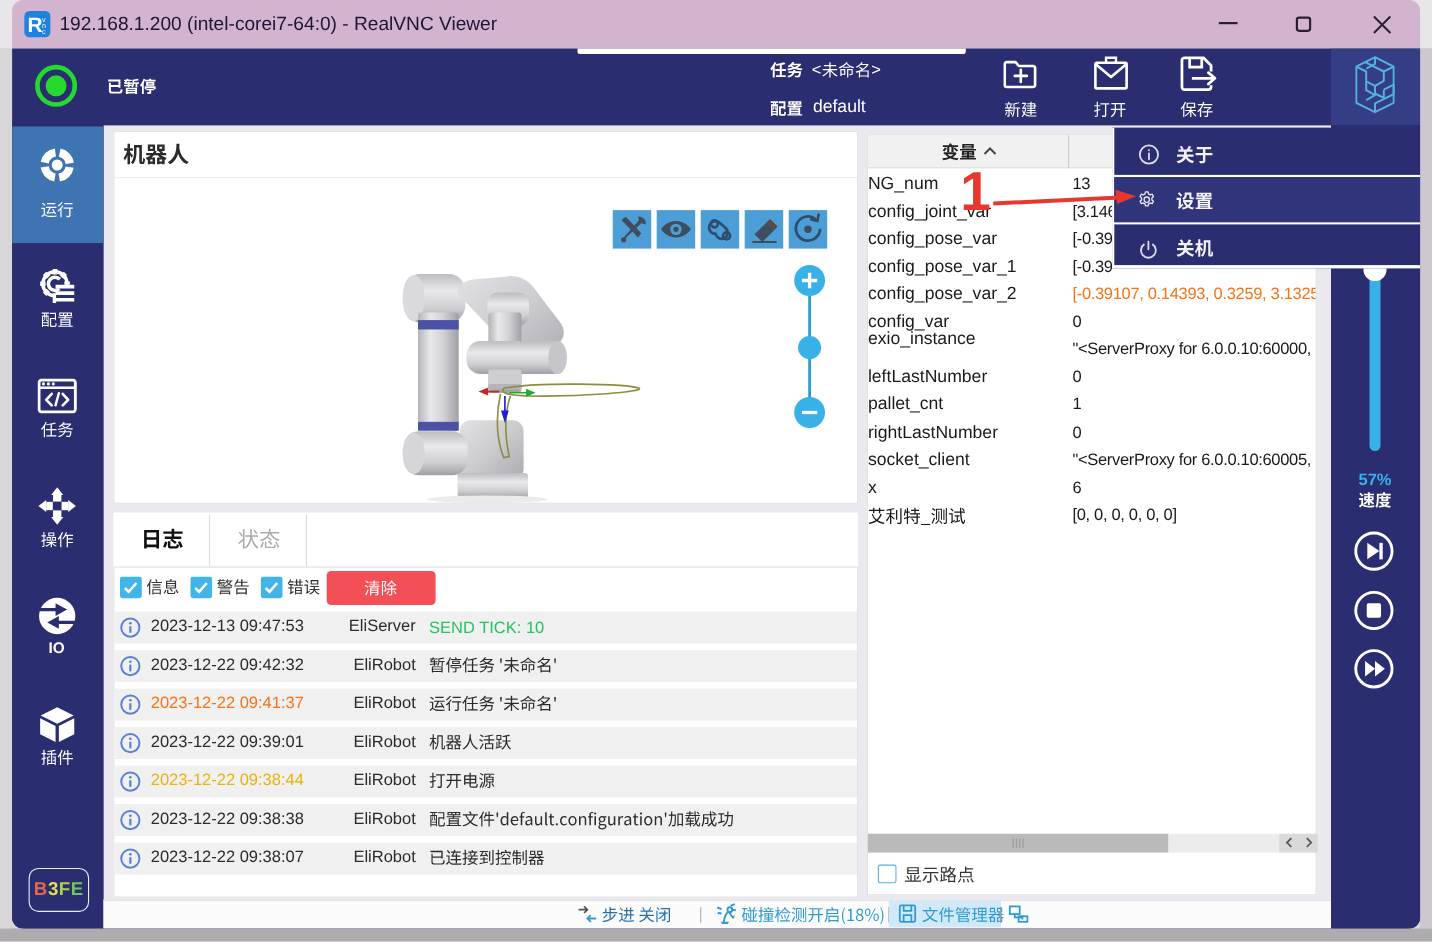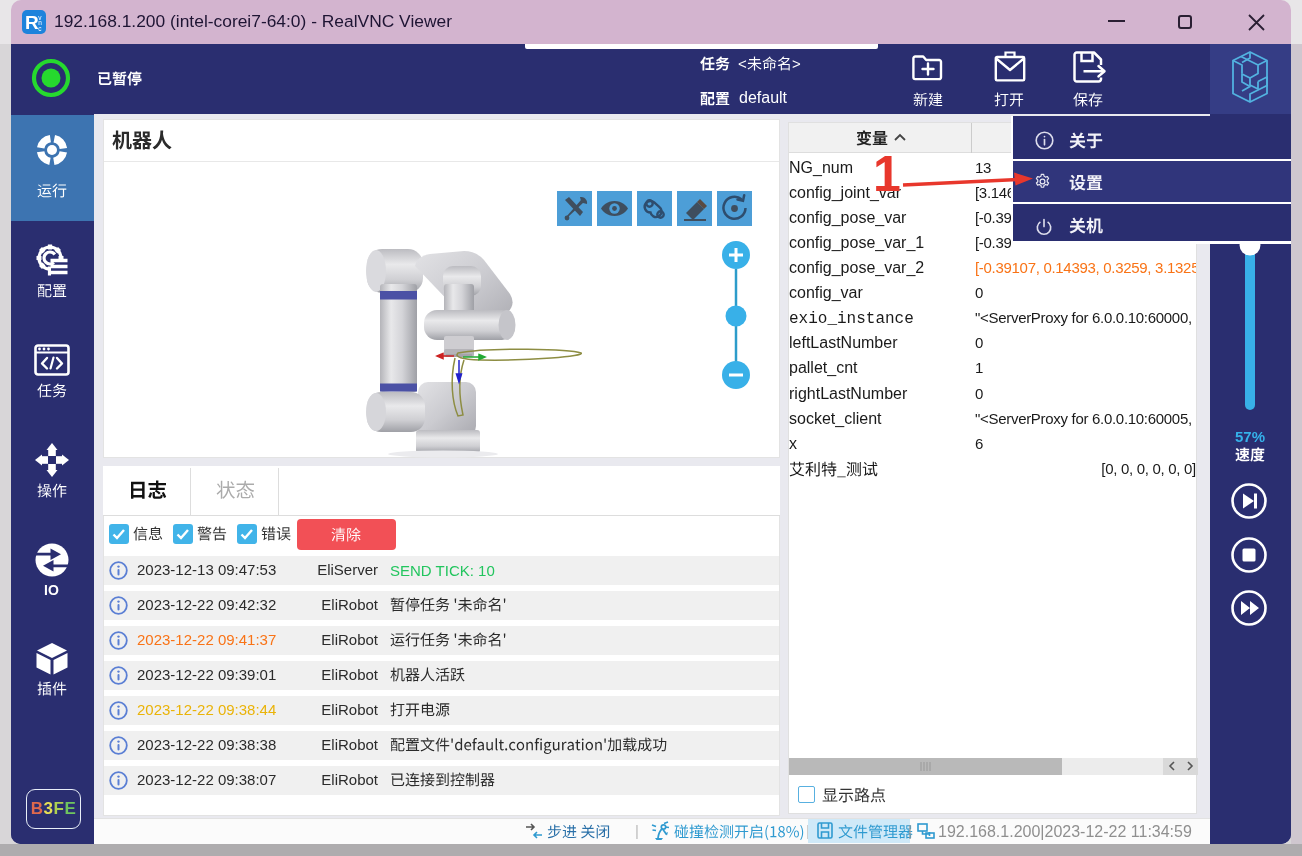--- a/index.html
+++ b/index.html
@@ -558,21 +558,20 @@
     <div style="position:absolute;left:897px;top:778px;"><span style="font-size:15px;color:#999">|</span></div>
     <div style="position:absolute;left:905px;top:777px;">
       <svg width="20" height="19" viewBox="0 0 20 19">
         <g fill="none" stroke="#2f9ad0" stroke-width="1.6">
           <rect x="2" y="3" width="9" height="7"></rect>
           <path d="M6.5 10v3h7m0 0v2m0-2v-2"></path>
           <rect x="10" y="12" width="8" height="5"></rect>
         </g>
       </svg>
     </div>
-    <div style="position:absolute;left:927px;top:779px;"><span style="font-size:16px;color:#8f8f8f">192.168.1.200|2023-12-22 11:34:59</span></div>
     <div style="position:absolute;left:777px;top:78px;">
       <div style="width:409px;height:692px;background:#fff;border:1px solid #e0e0e0"></div>
     </div>
     <div style="position:absolute;left:778px;top:79px;width:407px;height:30px;background:#f1f1f1;border-bottom:1px solid #ddd"></div>
     <div style="position:absolute;left:960px;top:79px;width:1px;height:30px;background:#ccc"></div>
     <div style="position:absolute;left:845px;top:86px;">
       <svg width="32.0" height="20.0" viewBox="0 -14.1 32.0 20.0" style="display:block;overflow:visible">
         <path d="M3.0 -10.0C2.6 -9.0 1.8 -8.0 1.0 -7.3C1.4 -7.1 2.1 -6.6 2.4 -6.3C3.3 -7.1 4.2 -8.3 4.7 -9.5ZM6.6 -13.3C6.8 -13.0 7.1 -12.5 7.2 -12.0H1.1V-10.4H5.1V-5.9H7.0V-10.4H8.9V-5.9H10.9V-9.0C11.8 -8.3 12.9 -7.1 13.5 -6.3L15.0 -7.3C14.4 -8.1 13.2 -9.2 12.2 -10.0L10.9 -9.1V-10.4H15.0V-12.0H9.4C9.2 -12.5 8.8 -13.3 8.5 -13.8ZM2.0 -5.6V-3.9H3.2C4.0 -2.8 4.9 -2.0 6.0 -1.2C4.4 -0.7 2.5 -0.4 0.6 -0.2C0.9 0.2 1.4 1.0 1.5 1.5C3.8 1.2 6.0 0.7 8.0 -0.2C9.8 0.7 11.9 1.2 14.3 1.5C14.6 1.0 15.0 0.2 15.4 -0.2C13.4 -0.4 11.6 -0.7 10.0 -1.2C11.5 -2.1 12.8 -3.3 13.6 -4.8L12.4 -5.6L12.1 -5.6ZM5.4 -3.9H10.7C10.0 -3.2 9.1 -2.5 8.0 -2.0C7.0 -2.5 6.1 -3.2 5.4 -3.9Z M20.6 -10.7H27.3V-10.1H20.6ZM20.6 -12.1H27.3V-11.6H20.6ZM18.8 -13.1V-9.1H29.2V-13.1ZM16.7 -8.7V-7.3H31.3V-8.7ZM20.3 -4.3H23.1V-3.7H20.3ZM24.9 -4.3H27.7V-3.7H24.9ZM20.3 -5.8H23.1V-5.2H20.3ZM24.9 -5.8H27.7V-5.2H24.9ZM16.7 -0.4V1.0H31.3V-0.4H24.9V-0.9H29.9V-2.2H24.9V-2.7H29.6V-6.8H18.5V-2.7H23.1V-2.2H18.1V-0.9H23.1V-0.4Z" fill="#222222"></path>
       </svg>
     </div>
@@ -598,21 +597,21 @@
       <div style="width:221px;overflow:hidden;white-space:nowrap;font-size:15px;letter-spacing:-0.3px;color:#1a1a1a">[-0.39</div>
     </div>
     <div style="position:absolute;left:778px;top:215.24px;"><span style="font-size:16px;color:#1a1a1a">config_pose_var_2</span></div>
     <div style="position:absolute;left:964px;top:215.24px;">
       <div style="width:221px;overflow:hidden;white-space:nowrap;font-size:15px;letter-spacing:-0.3px;color:#f97316">[-0.39107, 0.14393, 0.3259, 3.1325</div>
     </div>
     <div style="position:absolute;left:778px;top:240.3px;"><span style="font-size:16px;color:#1a1a1a">config_var</span></div>
     <div style="position:absolute;left:964px;top:240.3px;">
       <div style="width:221px;overflow:hidden;white-space:nowrap;font-size:15px;letter-spacing:-0.3px;color:#1a1a1a">0</div>
     </div>
-    <div style="position:absolute;left:778px;top:266px;font-family:Liberation Mono, monospace;"><span style="font-size:16px;color:#1a1a1a">exio_instance</span></div>
+    <div style="position:absolute;left:778px;top:256px;"><span style="font-size:16px;color:#1a1a1a">exio_instance</span></div>
     <div style="position:absolute;left:964px;top:265.36px;">
       <div style="width:221px;overflow:hidden;white-space:nowrap;font-size:15px;letter-spacing:-0.3px;color:#1a1a1a">"&lt;ServerProxy for 6.0.0.10:60000,</div>
     </div>
     <div style="position:absolute;left:778px;top:290.42px;"><span style="font-size:16px;color:#1a1a1a">leftLastNumber</span></div>
     <div style="position:absolute;left:964px;top:290.42px;">
       <div style="width:221px;overflow:hidden;white-space:nowrap;font-size:15px;letter-spacing:-0.3px;color:#1a1a1a">0</div>
     </div>
     <div style="position:absolute;left:778px;top:315.48px;"><span style="font-size:16px;color:#1a1a1a">pallet_cnt</span></div>
     <div style="position:absolute;left:964px;top:315.48px;">
       <div style="width:221px;overflow:hidden;white-space:nowrap;font-size:15px;letter-spacing:-0.3px;color:#1a1a1a">1</div>
@@ -627,21 +626,21 @@
     </div>
     <div style="position:absolute;left:778px;top:390.66px;"><span style="font-size:16px;color:#1a1a1a">x</span></div>
     <div style="position:absolute;left:964px;top:390.66px;">
       <div style="width:221px;overflow:hidden;white-space:nowrap;font-size:15px;letter-spacing:-0.3px;color:#1a1a1a">6</div>
     </div>
     <div style="position:absolute;left:778px;top:416.72px;">
       <svg width="88.9" height="20.0" viewBox="0 -14.1 88.9 20.0" style="display:block;overflow:visible">
         <path d="M4.6 -7.9 3.5 -7.6C4.3 -5.3 5.5 -3.5 7.0 -2.1C5.3 -1.0 3.3 -0.3 0.7 0.1C0.9 0.4 1.3 1.0 1.4 1.3C4.0 0.7 6.2 -0.1 8.0 -1.3C9.7 -0.1 11.8 0.7 14.5 1.2C14.6 0.9 15.0 0.4 15.2 0.1C12.7 -0.3 10.6 -1.0 9.0 -2.1C10.6 -3.5 11.8 -5.3 12.7 -7.7L11.4 -8.0C10.7 -5.8 9.6 -4.1 8.0 -2.8C6.4 -4.1 5.3 -5.8 4.6 -7.9ZM10.0 -13.4V-11.7H5.9V-13.4H4.7V-11.7H1.0V-10.5H4.7V-8.5H5.9V-10.5H10.0V-8.5H11.2V-10.5H15.0V-11.7H11.2V-13.4Z M25.5 -11.5V-2.7H26.7V-11.5ZM29.4 -13.1V-0.3C29.4 -0.0 29.3 0.1 29.0 0.1C28.7 0.1 27.7 0.1 26.5 0.1C26.7 0.4 26.9 1.0 27.0 1.3C28.5 1.3 29.4 1.3 29.9 1.1C30.4 0.9 30.6 0.5 30.6 -0.3V-13.1ZM23.3 -13.3C21.8 -12.7 19.0 -12.1 16.7 -11.8C16.8 -11.5 17.0 -11.1 17.1 -10.8C18.0 -11.0 19.1 -11.1 20.1 -11.3V-8.6H16.8V-7.5H19.9C19.1 -5.5 17.7 -3.3 16.4 -2.1C16.6 -1.8 17.0 -1.3 17.1 -0.9C18.2 -2.0 19.3 -3.9 20.1 -5.7V1.2H21.3V-5.1C22.1 -4.3 23.2 -3.3 23.7 -2.8L24.4 -3.8C23.9 -4.2 22.1 -5.8 21.3 -6.3V-7.5H24.4V-8.6H21.3V-11.6C22.4 -11.8 23.4 -12.1 24.2 -12.4Z M39.3 -3.4C40.1 -2.6 40.9 -1.5 41.3 -0.8L42.2 -1.4C41.9 -2.1 41.0 -3.2 40.2 -3.9ZM42.3 -13.5V-11.7H39.2V-10.6H42.3V-8.6H38.2V-7.4H44.2V-5.5H38.5V-4.4H44.2V-0.2C44.2 0.0 44.2 0.1 43.9 0.1C43.6 0.1 42.8 0.1 41.8 0.1C42.0 0.4 42.1 0.9 42.2 1.3C43.4 1.3 44.2 1.2 44.7 1.1C45.2 0.9 45.4 0.5 45.4 -0.2V-4.4H47.2V-5.5H45.4V-7.4H47.3V-8.6H43.4V-10.6H46.6V-11.7H43.4V-13.5ZM33.6 -12.2C33.4 -10.2 33.1 -8.1 32.6 -6.8C32.9 -6.7 33.3 -6.4 33.6 -6.3C33.8 -7.0 34.0 -8.0 34.2 -9.0H35.4V-5.1C34.4 -4.8 33.5 -4.5 32.8 -4.3L33.0 -3.1L35.4 -3.9V1.3H36.5V-4.2L38.2 -4.8L38.1 -5.9L36.5 -5.4V-9.0H38.1V-10.1H36.5V-13.4H35.4V-10.1H34.4C34.4 -10.8 34.5 -11.4 34.6 -12.0Z M48.2 2.2H56.7V1.3H48.2Z M64.7 -1.5C65.5 -0.7 66.5 0.4 66.9 1.2L67.7 0.6C67.2 -0.1 66.3 -1.2 65.5 -1.9ZM61.9 -12.5V-2.5H62.9V-11.6H66.4V-2.5H67.3V-12.5ZM70.8 -13.2V-0.1C70.8 0.1 70.7 0.2 70.5 0.2C70.3 0.2 69.5 0.2 68.7 0.2C68.8 0.5 69.0 1.0 69.0 1.2C70.1 1.2 70.8 1.2 71.2 1.0C71.6 0.8 71.8 0.5 71.8 -0.1V-13.2ZM68.6 -12.0V-2.4H69.6V-12.0ZM64.1 -10.4V-4.8C64.1 -2.8 63.8 -0.8 61.1 0.5C61.3 0.7 61.6 1.1 61.7 1.2C64.6 -0.2 65.0 -2.6 65.0 -4.8V-10.4ZM58.2 -12.4C59.1 -11.9 60.3 -11.2 60.8 -10.6L61.6 -11.6C61.0 -12.1 59.8 -12.8 59.0 -13.3ZM57.6 -8.1C58.4 -7.6 59.6 -6.9 60.2 -6.4L60.9 -7.4C60.3 -7.8 59.1 -8.5 58.2 -9.0ZM57.9 0.4 59.0 1.1C59.6 -0.4 60.4 -2.4 61.0 -4.0L60.0 -4.7C59.4 -2.9 58.5 -0.8 57.9 0.4Z M74.9 -12.4C75.7 -11.7 76.7 -10.7 77.2 -10.0L78.0 -10.8C77.5 -11.5 76.5 -12.4 75.7 -13.1ZM85.4 -12.7C86.0 -12.0 86.8 -11.1 87.1 -10.4L88.0 -11.0C87.6 -11.6 86.9 -12.6 86.2 -13.2ZM73.7 -8.4V-7.3H76.0V-1.5C76.0 -0.8 75.5 -0.4 75.2 -0.2C75.4 0.1 75.7 0.6 75.8 0.9C76.0 0.6 76.5 0.3 79.2 -1.6C79.1 -1.8 79.0 -2.3 78.9 -2.6L77.1 -1.4V-8.4ZM83.7 -13.4 83.8 -10.1H78.5V-9.0H83.8C84.1 -2.9 84.9 1.2 86.8 1.2C87.5 1.2 88.1 0.6 88.4 -2.1C88.2 -2.2 87.7 -2.6 87.5 -2.8C87.4 -1.2 87.2 -0.3 86.9 -0.3C85.9 -0.4 85.3 -4.0 85.0 -9.0H88.3V-10.1H85.0C84.9 -11.2 84.9 -12.2 84.9 -13.4ZM78.7 -1.0 79.0 0.2C80.4 -0.2 82.1 -0.8 83.8 -1.2L83.6 -2.3L81.8 -1.8V-5.5H83.3V-6.6H79.0V-5.5H80.7V-1.5Z" fill="#1a1a1a"></path>
       </svg>
     </div>
-    <div style="position:absolute;left:964px;top:415.72px;text-align:right;">
+    <div style="position:absolute;left:964px;top:415.72px;">
       <div style="width:221px;overflow:hidden;white-space:nowrap;font-size:15px;letter-spacing:-0.3px;color:#1a1a1a">[0, 0, 0, 0, 0, 0]</div>
     </div>
     <div style="position:absolute;left:778px;top:714px;width:408px;height:17px;background:#ececec"></div>
     <div style="position:absolute;left:778px;top:714px;width:273px;height:17px;background:#b9b9b9"></div>
     <div style="position:absolute;left:909px;top:718px;">
       <svg width="12" height="9" viewBox="0 0 12 9">
         <path d="M1 0v9M4 0v9M7 0v9M10 0v9" stroke="#999" stroke-width="1"></path>
       </svg>
     </div>
     <div style="position:absolute;left:1152px;top:714px;width:35px;height:17px;background:#d9d9d9"></div>

